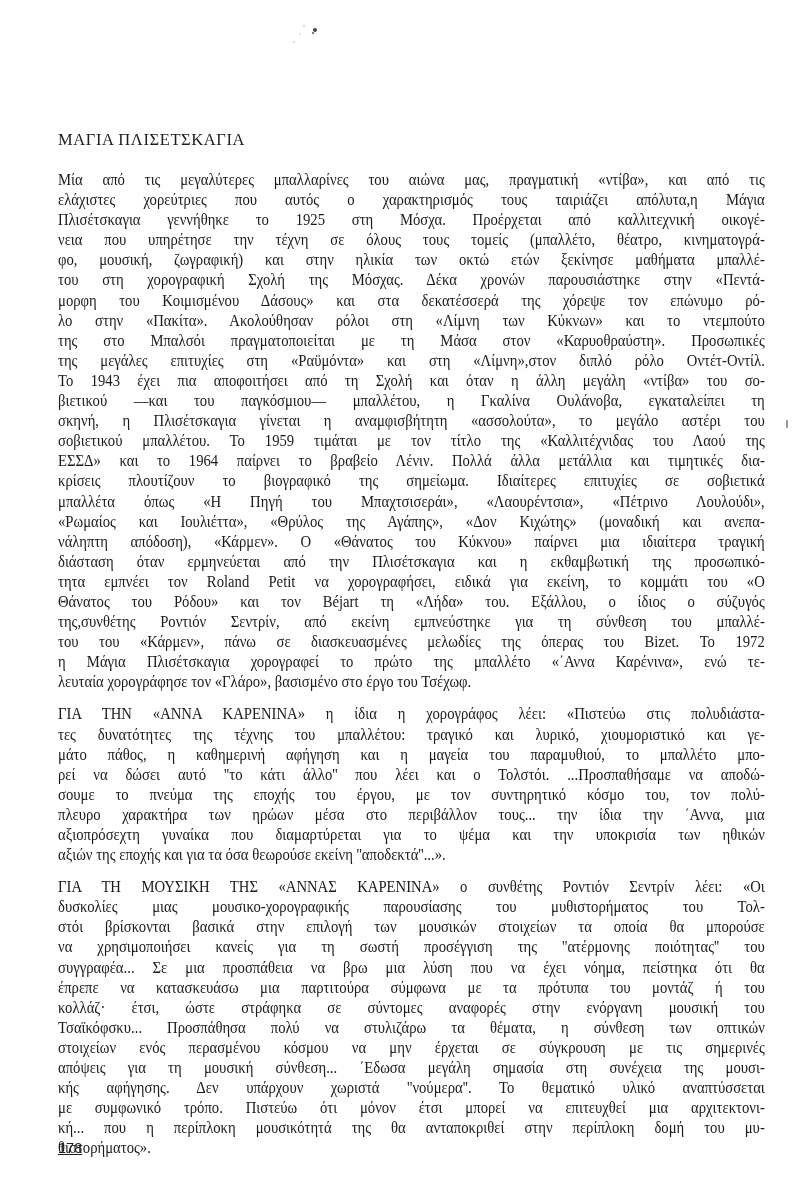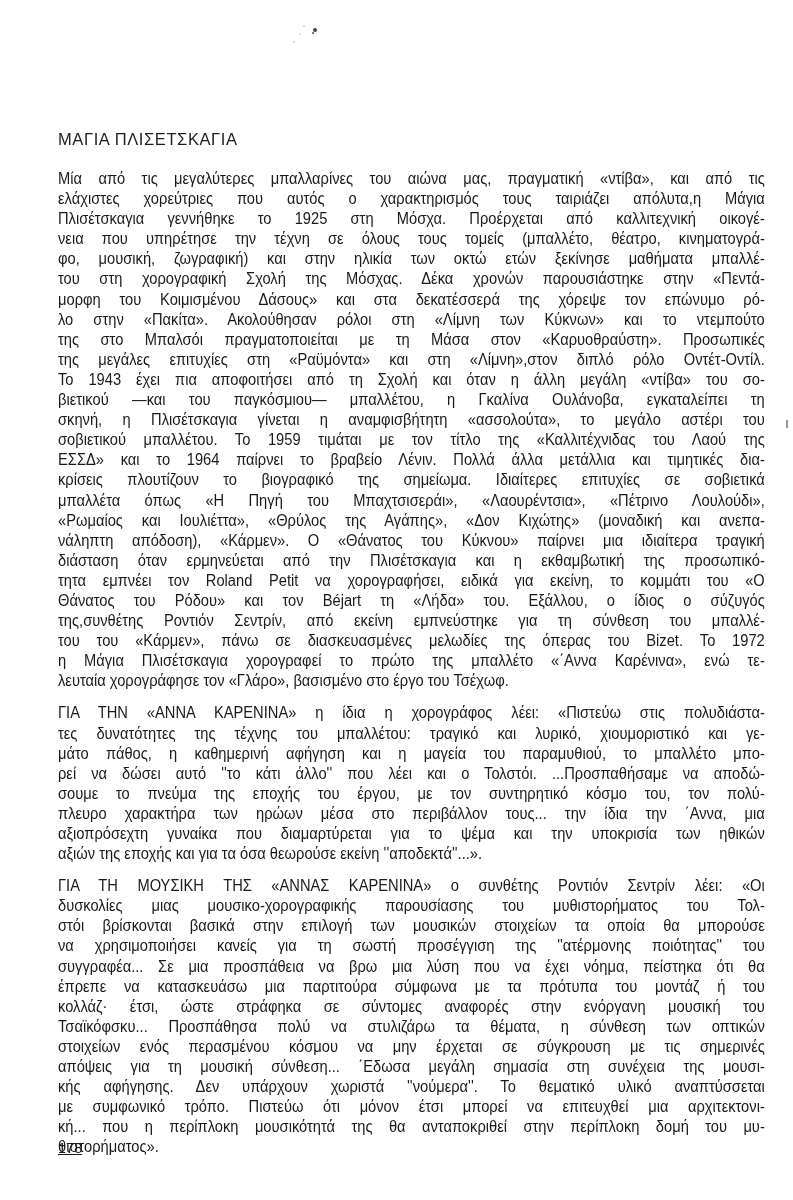--- a/index.html
+++ b/index.html
@@ -20,20 +20,21 @@
       left: 290px;
       top: 18px;
       width: 40px;
       height: 30px;
     }
     .page {
       position: absolute;
       left: 58px;
       top: 130px;
       width: 707px;
+      font-family: Liberation Serif, serif;
     }
     .title {
       font-size: 16.5px;
       letter-spacing: 0.6px;
       margin: 0 0 20px 0;
       font-weight: normal;
       color: #1e1e1e;
     }
     .para {
       font-size: 15.8px;

